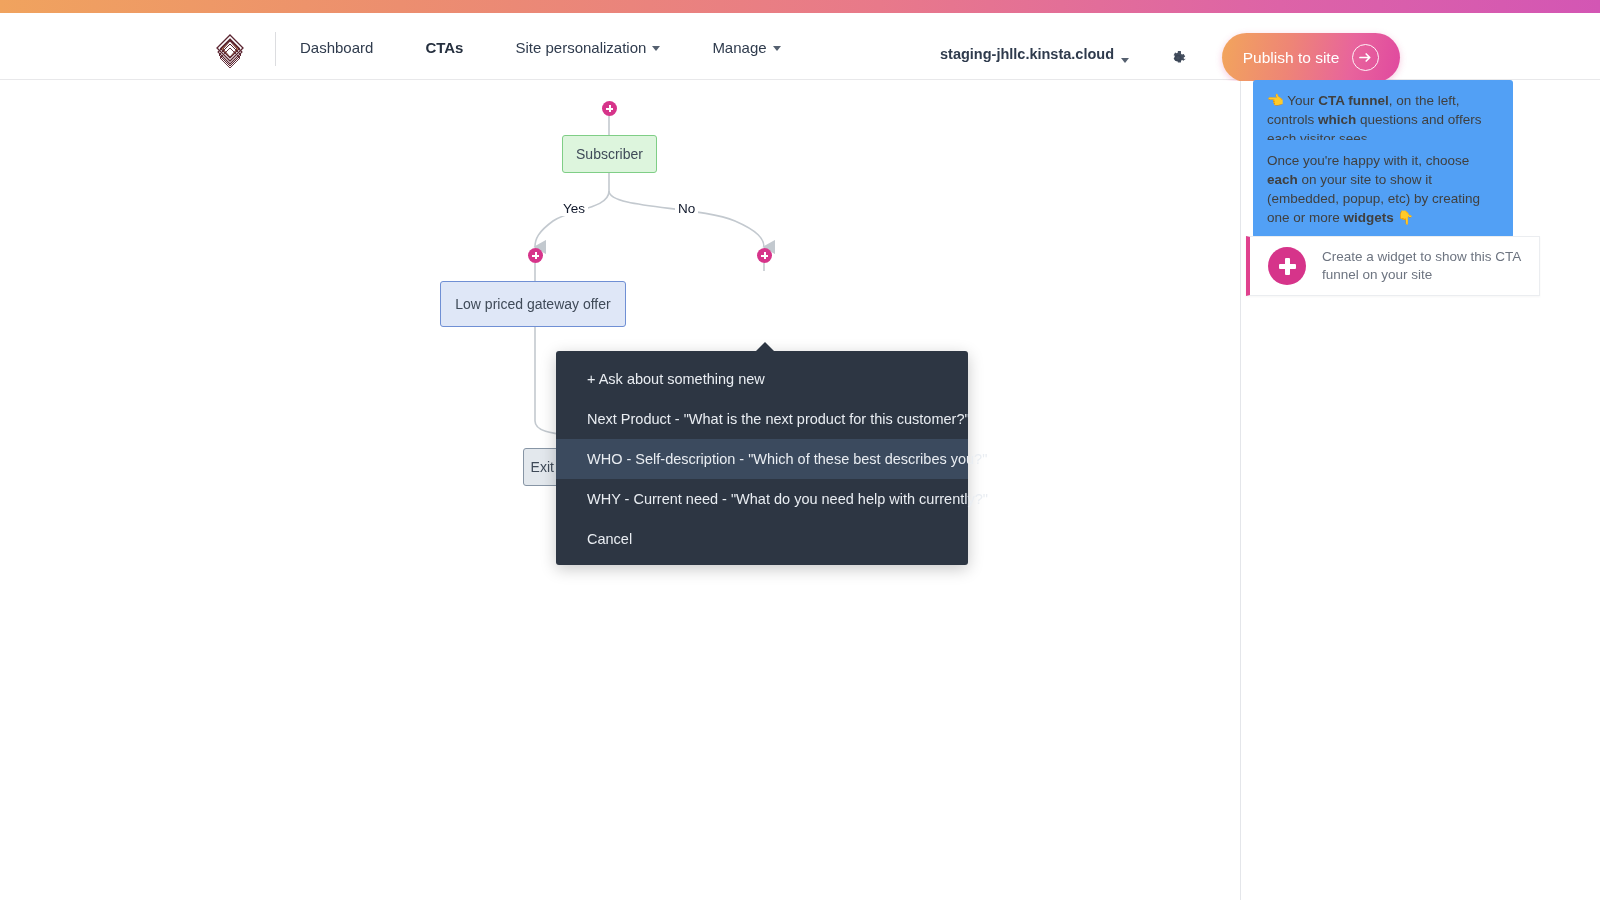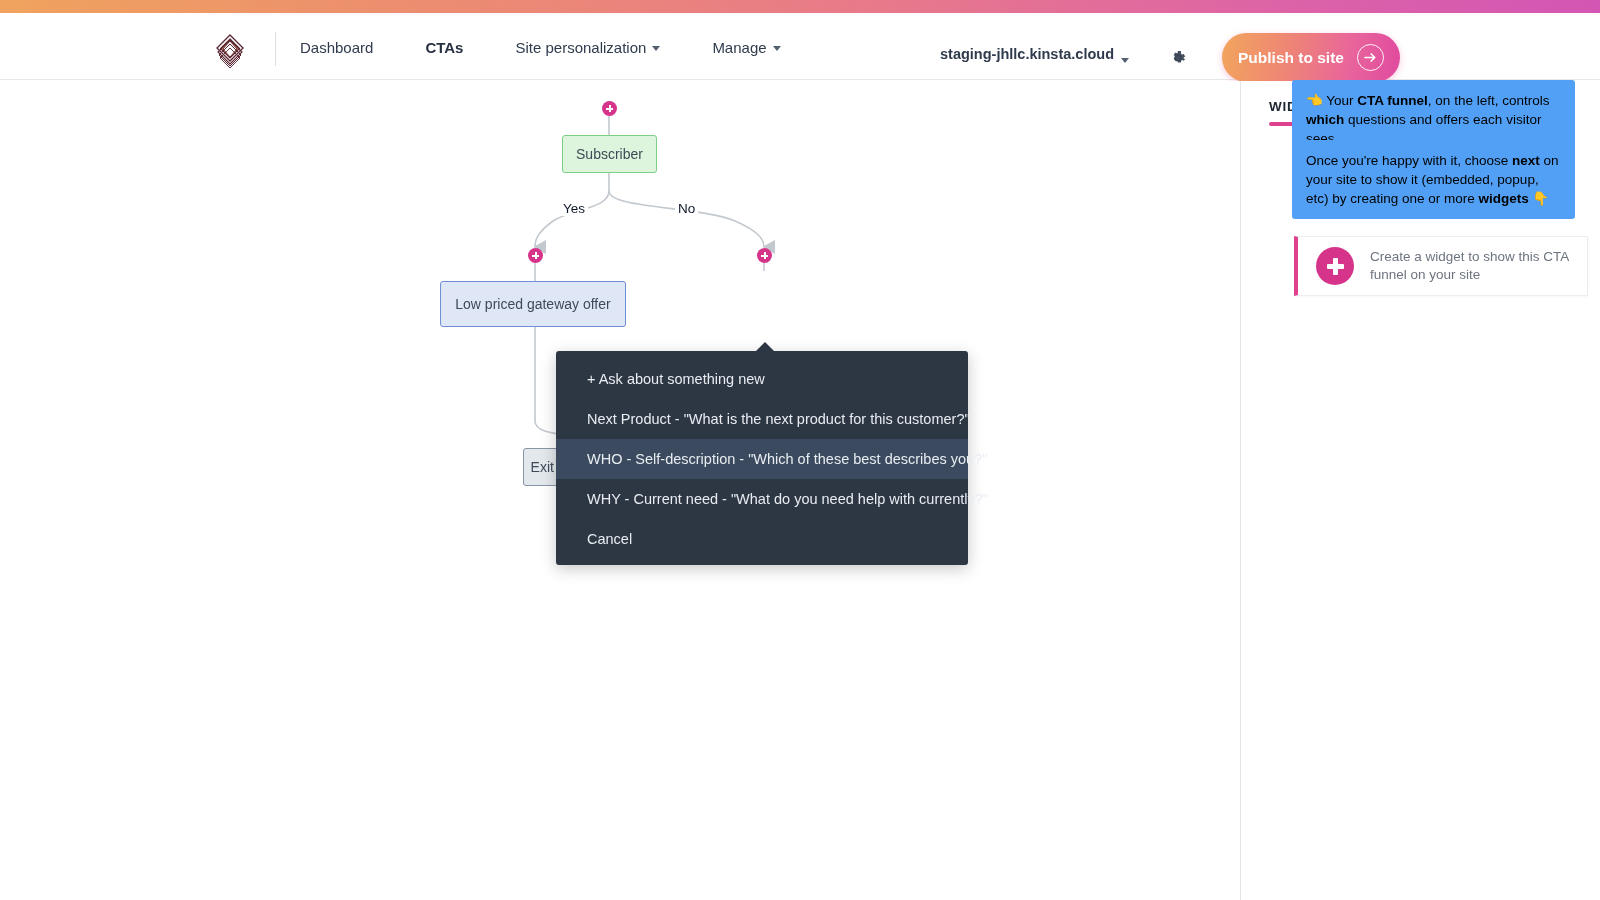--- a/index.html
+++ b/index.html
@@ -61,21 +61,21 @@
     width: 20px; height: 20px; cursor: pointer;
   }
   .publish-btn {
     position: absolute; left: 1222px; top: 20px;
     width: 178px; height: 49px; border-radius: 26px;
     background: linear-gradient(100deg, #f2a55c 0%, #ee8576 38%, #e8649c 72%, #e0499f 100%);
     display: flex; align-items: center; justify-content: center;
     gap: 13px; cursor: pointer;
     box-shadow: 0 2px 7px rgba(224,80,150,0.30);
   }
-  .publish-label { color:#fff; font-size:15.5px; font-weight:bold; white-space:nowrap; }
+  .publish-label { color:#fff; font-size:15.5px; font-weight:normal; white-space:nowrap; }
   .publish-arrow {
     width: 27px; height: 27px; border-radius: 50%;
     border: 1.6px solid rgba(255,255,255,0.92);
     display:flex; align-items:center; justify-content:center;
     flex-shrink: 0;
   }
 
   
   .canvas {
     position: absolute; top: 81px; left: 0;
@@ -149,39 +149,38 @@
   .tabs { position:absolute; left: 28px; top: 18px; display:flex; gap: 0; }
   .tab { margin-right: 26px; cursor: pointer; }
   .tab-label { font-size: 13.5px; letter-spacing: 0.7px; font-weight: bold; }
   .tab.active .tab-label { color: #1f2733; }
   .tab.inactive .tab-label { color: #b9bec6; }
   .tab-underline { height: 4px; border-radius: 2px; margin-top: 8px; }
   .tab.active .tab-underline { background: #e0418e; }
   .tab.inactive .tab-underline { background: #c9ccd1; }
 
   .tip {
-    position: absolute; left: 1292px;
-    width: 283px; background: #52a0f5;
-    border-radius: 3px; color: #000000;
+    position: absolute; left: 1253px;
+    width: 260px; background: #52a0f5;
+    border-radius: 3px; color: #404040;
     font-size: 13.5px; line-height: 19px;
     padding: 11px 14px;
   }
   .tip b { font-weight: bold; }
   .tip-1 { top: 80px; }
   .tip-2 { top: 140px; }
 
   .widget-card {
     position: absolute; left: 1246px; top: 236px;
     width: 294px; height: 60px;
     background: #fff; border: 1px solid #ebedf0;
     border-left: 4px solid #e0418e;
     display: flex; align-items: center; gap: 16px;
     padding-left: 18px; cursor: pointer;
     box-shadow: 0 1px 2px rgba(0,0,0,0.04);
-    margin-left: 48px;
   }
   .widget-plus {
     width: 38px; height: 38px; border-radius: 50%;
     background: #d6348a; flex-shrink: 0;
     display:flex; align-items:center; justify-content:center;
     position: relative;
   }
   .widget-plus::before, .widget-plus::after { content:""; position:absolute; background:#fff; }
   .widget-plus::before { width: 17px; height: 5px; border-radius:1px; }
   .widget-plus::after  { width: 5px; height: 17px; border-radius:1px; }
@@ -328,19 +327,19 @@
       <div class="tab-underline"></div>
     </div>
   </div>
 </div>
 
 <div class="tip tip-1">
   <span id="tip0"><span>👈</span><span> Your </span><b>CTA funnel</b><span>, on the left, controls </span><b>which</b><span> questions and offers each visitor sees.</span></span>
 </div>
 
 <div class="tip tip-2">
-  <span id="tip1"><span>Once you're happy with it, choose </span><b>next</b><span> on your site to show it (embedded, popup, etc) by creating one or more </span><b>widgets</b><span> 👇</span></span>
+  <span id="tip1"><span>Once you're happy with it, choose </span><b>each</b><span> on your site to show it (embedded, popup, etc) by creating one or more </span><b>widgets</b><span> 👇</span></span>
 </div>
 
 <div class="widget-card">
   <span class="widget-plus"></span>
   <span class="widget-card-text">Create a widget to show this CTA funnel on your site</span>
 </div>
 
 </body></html>

